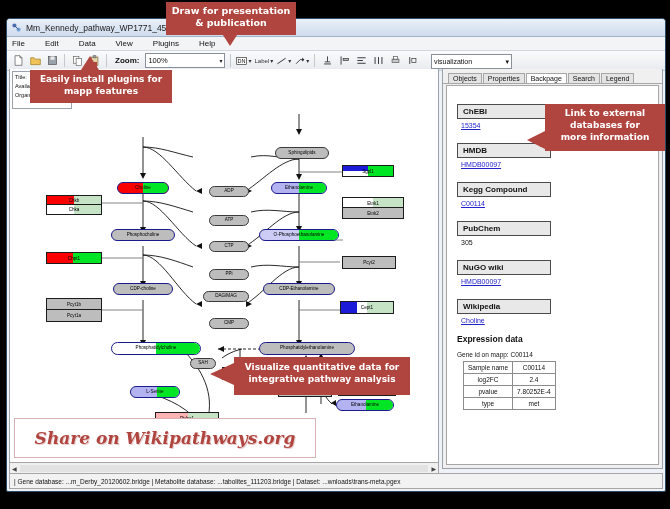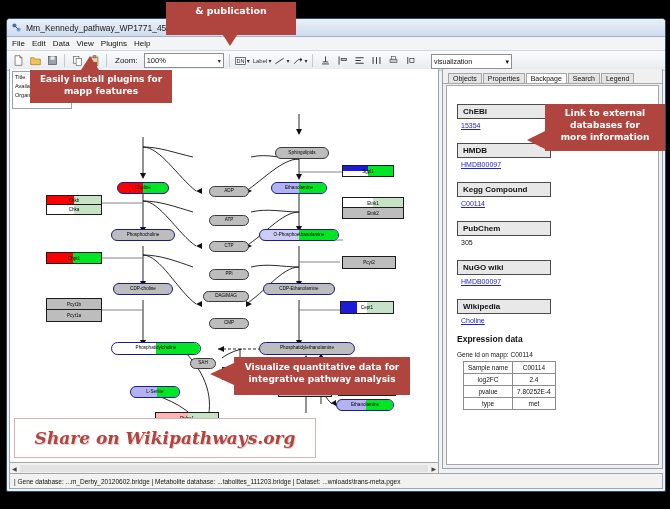--- a/index.html
+++ b/index.html
@@ -7,28 +7,28 @@
   #root{position:relative;width:670px;height:509px;background:#000;}
 
   
   .win{position:absolute;left:6px;top:18px;width:658px;height:472px;background:#eef2f7;
        border:1px solid #2a4a66;border-radius:4px 4px 2px 2px;box-shadow:0 0 4px #000;}
   .titlebar{height:17px;background:linear-gradient(#e9f0f7,#cfdced);border-bottom:1px solid #9db4c9;
       border-radius:3px 3px 0 0;display:flex;align-items:center;padding:0 4px;}
   .titlebar .tb-ico{width:11px;height:11px;margin-right:4px;flex:0 0 auto;}
   .titlebar .tb-text{font-size:8.5px;color:#1a1a1a;white-space:nowrap;overflow:hidden;}
 
-  .menubar{height:13px;background:#f3f4f6;border-bottom:1px solid #d3d7dd;display:flex;align-items:center;padding-left:5px;gap:7px;}
+  .menubar{height:13px;background:#f3f4f6;border-bottom:1px solid #d3d7dd;display:flex;align-items:center;padding-left:5px;gap:20px;}
   .menubar span{font-size:8px;color:#111;cursor:default;}
 
   .toolbar{height:19px;background:linear-gradient(#fafbfc,#e8ebef);border-bottom:1px solid #c6ccd3;
            display:flex;align-items:center;padding-left:4px;gap:3px;position:relative;}
   .tb-btn{width:14px;height:14px;display:flex;align-items:center;justify-content:center;font-size:9px;color:#555;}
   .tb-sep{width:1px;height:13px;background:#c4c9cf;margin:0 2px;}
-  .zoom-label{font-size:8px;color:#111;margin-left:3px;margin-right:3px;font-weight:normal;}
+  .zoom-label{font-size:8px;color:#111;margin-left:3px;margin-right:3px;font-weight:bold;}
   .zoom-combo{width:74px;height:13px;background:#fff;border:1px solid #8a9099;display:flex;align-items:center;
               justify-content:space-between;padding:0 2px;font-size:7.5px;color:#111;gap:12px;}
   .zoom-combo .arr{font-size:6px;color:#222;}
   .vis-combo{position:absolute;left:424px;top:3px;width:75px;height:13px;background:#fff;border:1px solid #8a9099;
              display:flex;align-items:center;justify-content:space-between;padding:0 2px;font-size:7px;color:#111;}
   .dd-ico{display:flex;align-items:center;gap:1px;}
   .dd-ico .cap{font-size:6px;color:#333;}
 
   
   .content{position:absolute;left:0;top:50px;right:0;bottom:22px;display:flex;}
@@ -567,20 +567,21 @@
       <div class="thumb"></div>
       <span class="ar">▶</span>
     </div>
 
     <div class="statusbar">
       <span>| Gene database: ...m_Derby_20120602.bridge | Metabolite database: ...tabolites_111203.bridge | Dataset: ...wnloads\trans-meta.pgex</span>
     </div>
   </div>
 
   <div class="callout" style="left:166px;top:2px;width:130px;height:30px;font-size:9.5px;padding-top:3px;">
+    <div>Draw for presentation</div>
     <div>&amp; publication</div>
   </div>
   <div class="c-arrow" style="left:221px;top:32px;border-left:9px solid transparent;border-right:9px solid transparent;border-top:14px solid #b0453f;"></div>
 
   <div class="callout" style="left:30px;top:70px;width:142px;height:30px;font-size:9px;padding-top:3px;">
     <div>Easily install plugins for</div>
     <div>mapp features</div>
   </div>
   <div class="c-arrow" style="left:81px;top:56px;border-left:9px solid transparent;border-right:9px solid transparent;border-bottom:14px solid #b0453f;"></div>
   <div style="position:absolute;left:87px;top:62px;width:10px;height:12px;background:#b0453f;z-index:40;"></div>

